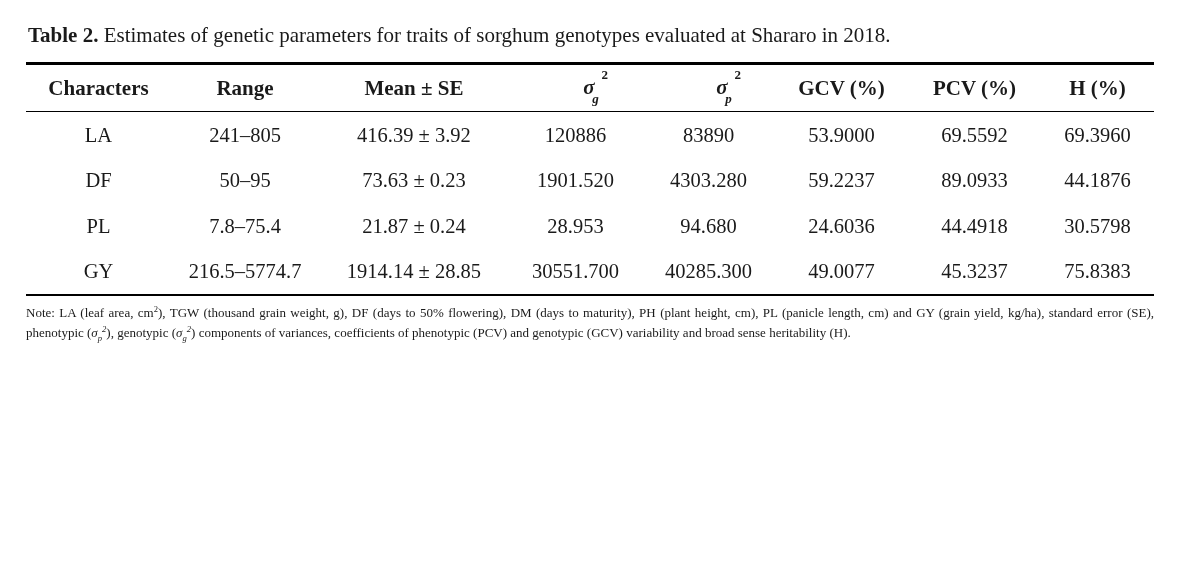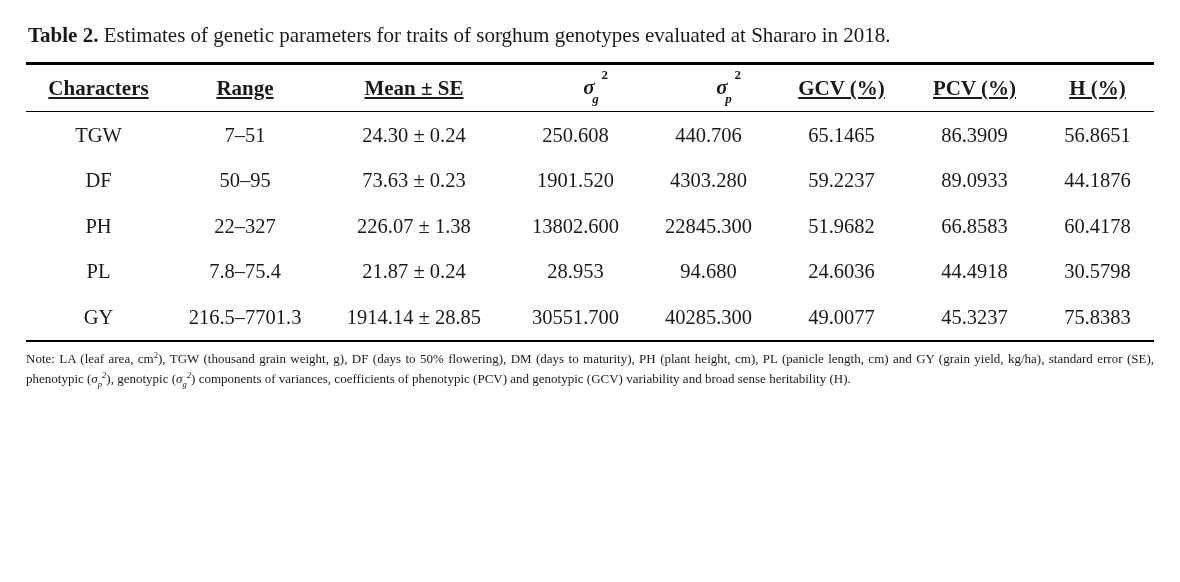--- a/index.html
+++ b/index.html
@@ -41,21 +41,20 @@
     font-size: 20.5px;
     padding: 0;
     vertical-align: middle;
   }
   thead tr.head-row th {
     font-weight: bold;
     font-size: 21px;
     height: 46px;
     border-top: 3px solid #000;
     border-bottom: 1.6px solid #000;
-    text-decoration: underline;
   }
   tbody tr td {
     height: 45.5px;
   }
   tbody tr:last-child td {
     border-bottom: 2.2px solid #000;
   }
   
   col.c0 { width: 145px; }
   col.c1 { width: 148px; }
@@ -132,62 +131,52 @@
         <th>Mean ± SE</th>
         <th><span class="sym">σ<sub>g</sub><sup>2</sup></span></th>
         <th><span class="sym">σ<sub>p</sub><sup>2</sup></span></th>
         <th>GCV (%)</th>
         <th>PCV (%)</th>
         <th>H (%)</th>
       </tr>
     </thead>
     <tbody>
       <tr>
-        <td>TGW</td>
-        <td>7–51</td>
-        <td>24.30 ± 0.24</td>
-        <td>250.608</td>
-        <td>440.706</td>
-        <td>65.1465</td>
-        <td>86.3909</td>
-        <td>56.8651</td>
+        <td>LA</td>
+        <td>241–805</td>
+        <td>416.39 ± 3.92</td>
+        <td>120886</td>
+        <td>83890</td>
+        <td>53.9000</td>
+        <td>69.5592</td>
+        <td>69.3960</td>
       </tr>
       <tr>
         <td>DF</td>
         <td>50–95</td>
         <td>73.63 ± 0.23</td>
         <td>1901.520</td>
         <td>4303.280</td>
         <td>59.2237</td>
         <td>89.0933</td>
         <td>44.1876</td>
-      </tr>
-      <tr>
-        <td>PH</td>
-        <td>22–327</td>
-        <td>226.07 ± 1.38</td>
-        <td>13802.600</td>
-        <td>22845.300</td>
-        <td>51.9682</td>
-        <td>66.8583</td>
-        <td>60.4178</td>
       </tr>
       <tr>
         <td>PL</td>
         <td>7.8–75.4</td>
         <td>21.87 ± 0.24</td>
         <td>28.953</td>
         <td>94.680</td>
         <td>24.6036</td>
         <td>44.4918</td>
         <td>30.5798</td>
       </tr>
       <tr>
         <td>GY</td>
-        <td>216.5–7701.3</td>
+        <td>216.5–5774.7</td>
         <td>1914.14 ± 28.85</td>
         <td>30551.700</td>
         <td>40285.300</td>
         <td>49.0077</td>
         <td>45.3237</td>
         <td>75.8383</td>
       </tr>
     </tbody>
   </table>
 

